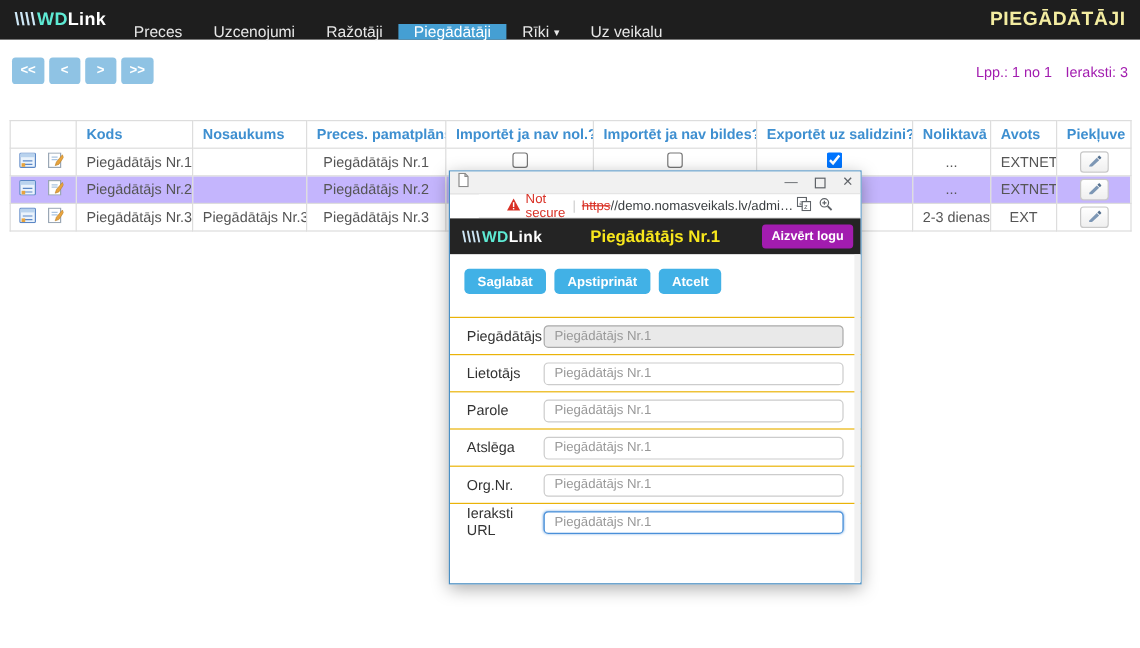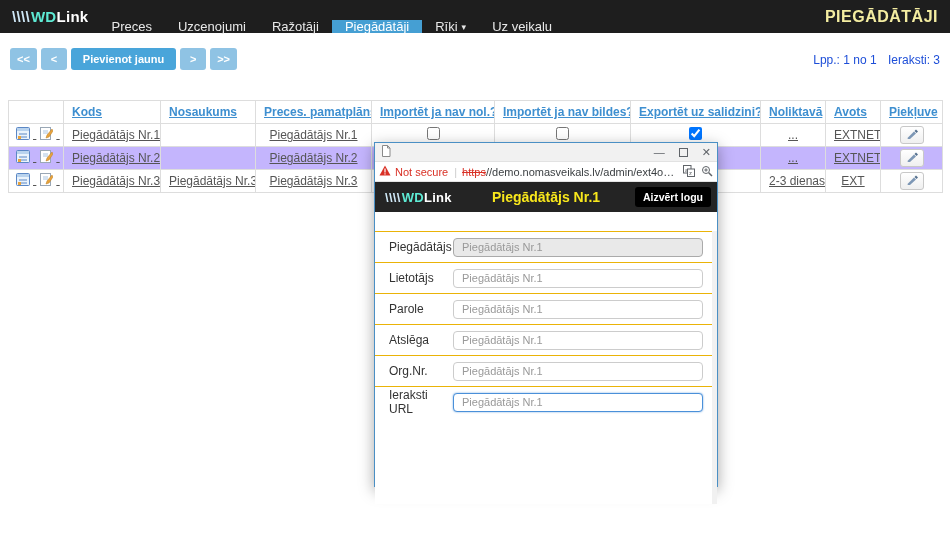--- a/index.html
+++ b/index.html
@@ -20,28 +20,28 @@
   .nav-caret { font-size:9px; margin-left:4px; color:#e8e8e8; }
   .nav-title { position:absolute; right:12px; top:0; height:33px; line-height:33px;
                color:#f4eda1; font-size:16px; font-weight:bold; letter-spacing:.5px; }
 
   
   .toolbar { position:absolute; left:10px; top:48px; display:flex; gap:4px; }
   .btn { border:none; border-radius:3px; color:#fff; font-weight:bold;
          font-size:11px; font-family:"Liberation Sans", sans-serif; cursor:pointer; }
   .btn.pager { background:#8fc3e4; height:22px; min-width:26px; padding:0 7px; }
   .btn.primary { background:#49a5da; height:22px; padding:0 12px; }
-  .page-info { position:absolute; right:10px; top:53px; font-size:12px; color:#1d4ed8; }
+  .page-info { position:absolute; right:10px; top:53px; font-size:12px; color:#a21caf; }
   .page-info span { margin-left:8px; }
 
   
   table.grid { position:absolute; left:8px; top:100px; width:934px;
                border-collapse:collapse; table-layout:fixed; font-size:12px; }
   .grid th, .grid td { border:1px solid #ddd; height:23px; padding:2px 8px;
-                       white-space:nowrap; overflow:hidden;text-decoration:underline; }
+                       white-space:nowrap; overflow:hidden; }
   .grid th { color:#3e8fd0; font-weight:bold; text-align:left; background:#fff; }
   .grid td { color:#555; background:#fff; }
   .grid tr.even td { background:#c4b5fd; }
   .grid td.center { text-align:center; }
   .grid td.icons { text-align:left; padding:2px 4px; }
   .row-ico { display:inline-block; vertical-align:middle; margin:0 3px; cursor:pointer; }
   .access-btn { display:inline-block; width:24px; height:18px; border:1px solid #c8c8c8;
                 border-radius:3px; background:linear-gradient(#ffffff,#efefef);
                 text-align:center; line-height:15px; cursor:pointer; }
 
@@ -49,34 +49,34 @@
   .popup { position:absolute; left:374px; top:142px; width:344px; height:345px;
            border:1px solid #4a8fc4; background:#fff;
            box-shadow:0 4px 14px rgba(0,0,0,.35); }
   .win-titlebar { height:19px; background:#f1f1f1; display:flex; align-items:center;
                   padding:0 6px; border-bottom:1px solid #e2e2e2; }
   .win-controls { margin-left:auto; display:flex; align-items:center; gap:14px;
                   color:#5f6368; font-size:11px; }
   .win-controls .ctl { cursor:pointer; line-height:10px; }
   .ctl-max { width:9px; height:9px; border:1px solid #5f6368; display:inline-block; }
   .win-addressbar { height:20px; background:#fff; display:flex; align-items:center;
-                    padding:0 4px; border-bottom:1px solid #e4e4e4; font-size:11px; }
+                    padding:0 23px; border-bottom:1px solid #e4e4e4; font-size:11px;margin-left:24px; }
   .not-secure { color:#d93025; margin:0 6px 0 4px; }
   .addr-sep { color:#ccc; margin-right:5px; }
   .url-scheme { color:#d93025; text-decoration:line-through; }
   .url-rest { color:#3c4043; white-space:nowrap; overflow:hidden;
               text-overflow:ellipsis; max-width:190px; }
   .addr-icons { margin-left:auto; display:flex; gap:6px; align-items:center; }
 
   .popup-header { height:30px; background:#242424; display:flex; align-items:center;
                   padding:0 6px; position:relative; }
   .popup-header .logo { padding:0 4px; font-size:13px; }
   .popup-title { position:absolute; left:0; right:0; text-align:center;
                  color:#f8e71c; font-size:14px; font-weight:bold; pointer-events:none; }
-  .close-win-btn { margin-left:auto; background:#000000; color:#fff; border:none;
+  .close-win-btn { margin-left:auto; background:#a21caf; color:#fff; border:none;
                    border-radius:3px; font-size:10.5px; font-weight:bold;
                    padding:4px 8px; cursor:pointer; z-index:2;
                    font-family:"Liberation Sans", sans-serif; }
 
   .popup-body { position:relative; height:273px; background:#fff; }
   .action-row { padding:12px 0 0 12px; display:flex; gap:7px; }
   .btn.action { background:#41b1e6; height:21px; padding:0 11px; border-radius:4px; }
   .form-area { margin-top:19px; }
   .form-row { display:flex; align-items:center; border-top:1px solid #eab308;
               padding:5px 14px; height:31px; }
@@ -117,21 +117,20 @@
   </div>
   <div class="nav-item">
       <span>Uz veikalu</span>
     </div>
   <div class="nav-title">PIEGĀDĀTĀJI</div>
 </div>
 
 <div class="toolbar">
   <button class="btn pager">&lt;&lt;</button>
   <button class="btn pager">&lt;</button>
-  <button class="btn primary">Pievienot jaunu</button>
   <button class="btn pager">&gt;</button>
   <button class="btn pager">&gt;&gt;</button>
 </div>
 <div class="page-info">
   <span>Lpp.: 1 no 1</span>
   <span>Ieraksti: 3</span>
 </div>
 
 <table class="grid">
   <colgroup>
@@ -317,20 +316,25 @@
     <div class="logo">
       <span class="slashes">\\\\</span>
         <span class="wd">WD</span>
         <span class="link">Link</span>
     </div>
     <div class="popup-title">Piegādātājs Nr.1</div>
     <button class="close-win-btn">Aizvērt logu</button>
   </div>
 
   <div class="popup-body">
+    <div class="action-row">
+      <button class="btn action">Saglabāt</button>
+      <button class="btn action">Apstiprināt</button>
+      <button class="btn action">Atcelt</button>
+    </div>
 
     <div class="form-area">
       <div class="form-row">
         <label>Piegādātājs</label>
         <input class="disabled" disabled="" value="Piegādātājs Nr.1" style="">
       </div>
       <div class="form-row">
         <label>Lietotājs</label>
         <input value="Piegādātājs Nr.1" style="">
       </div>

